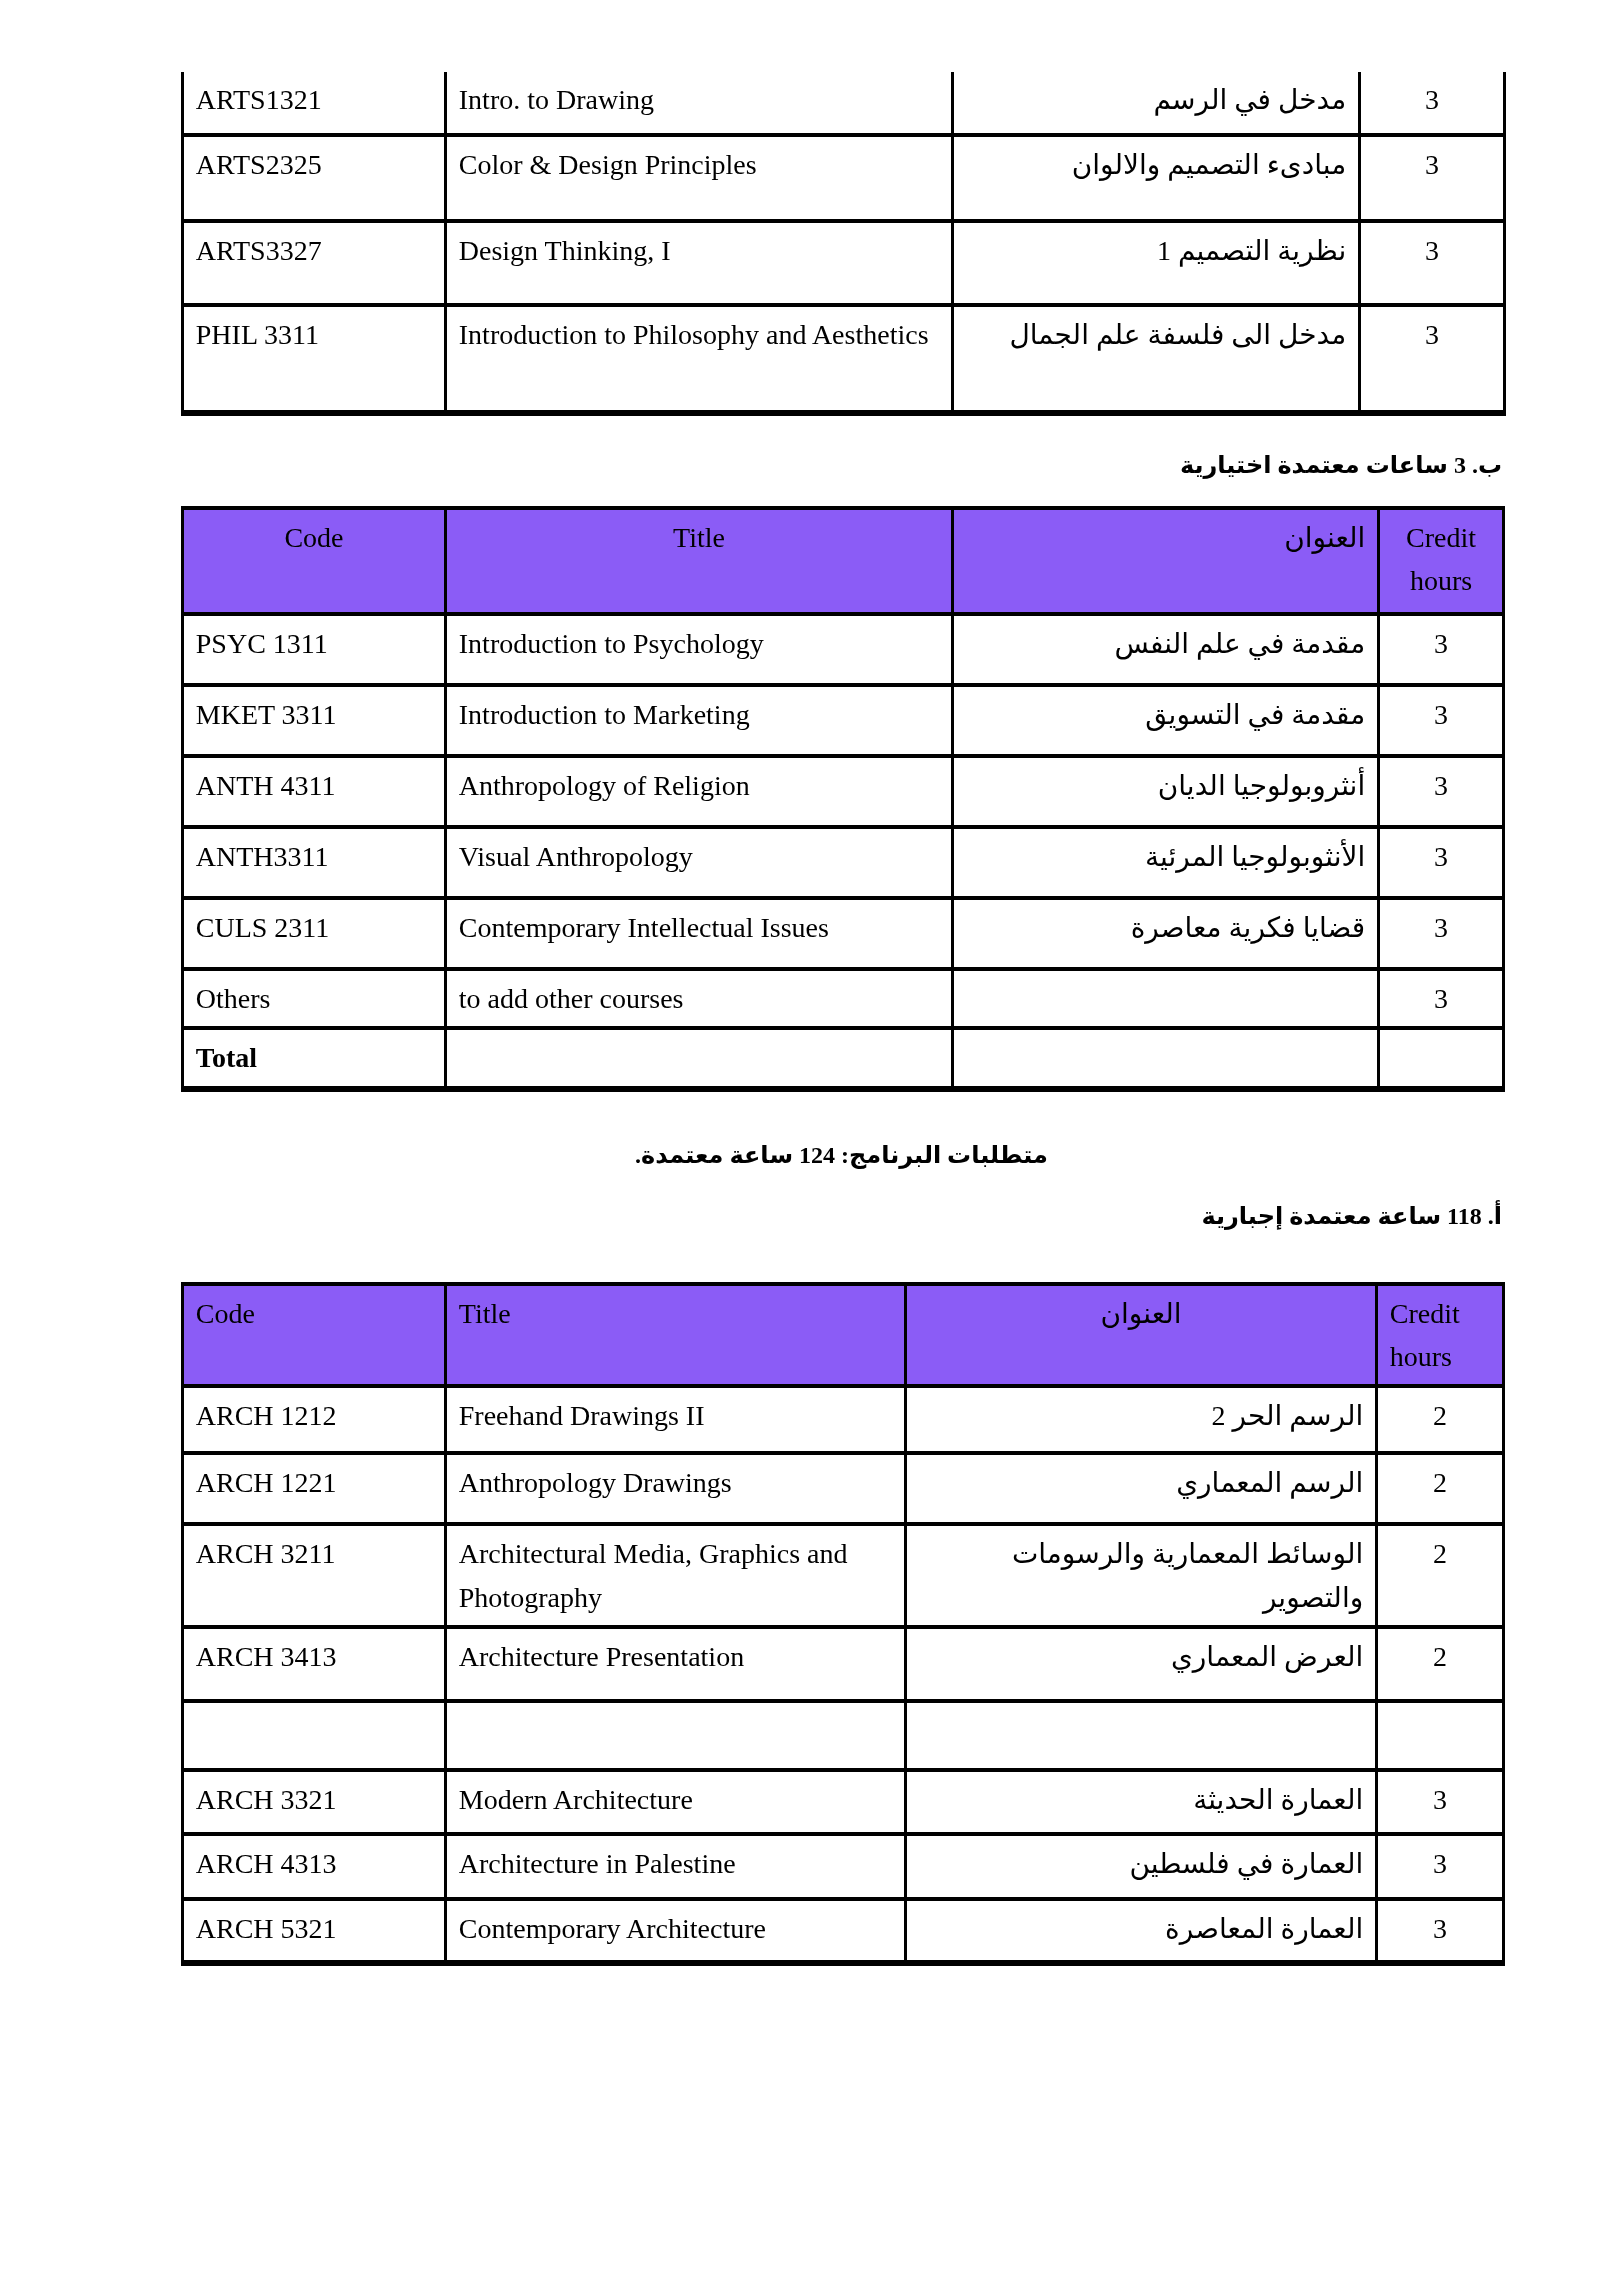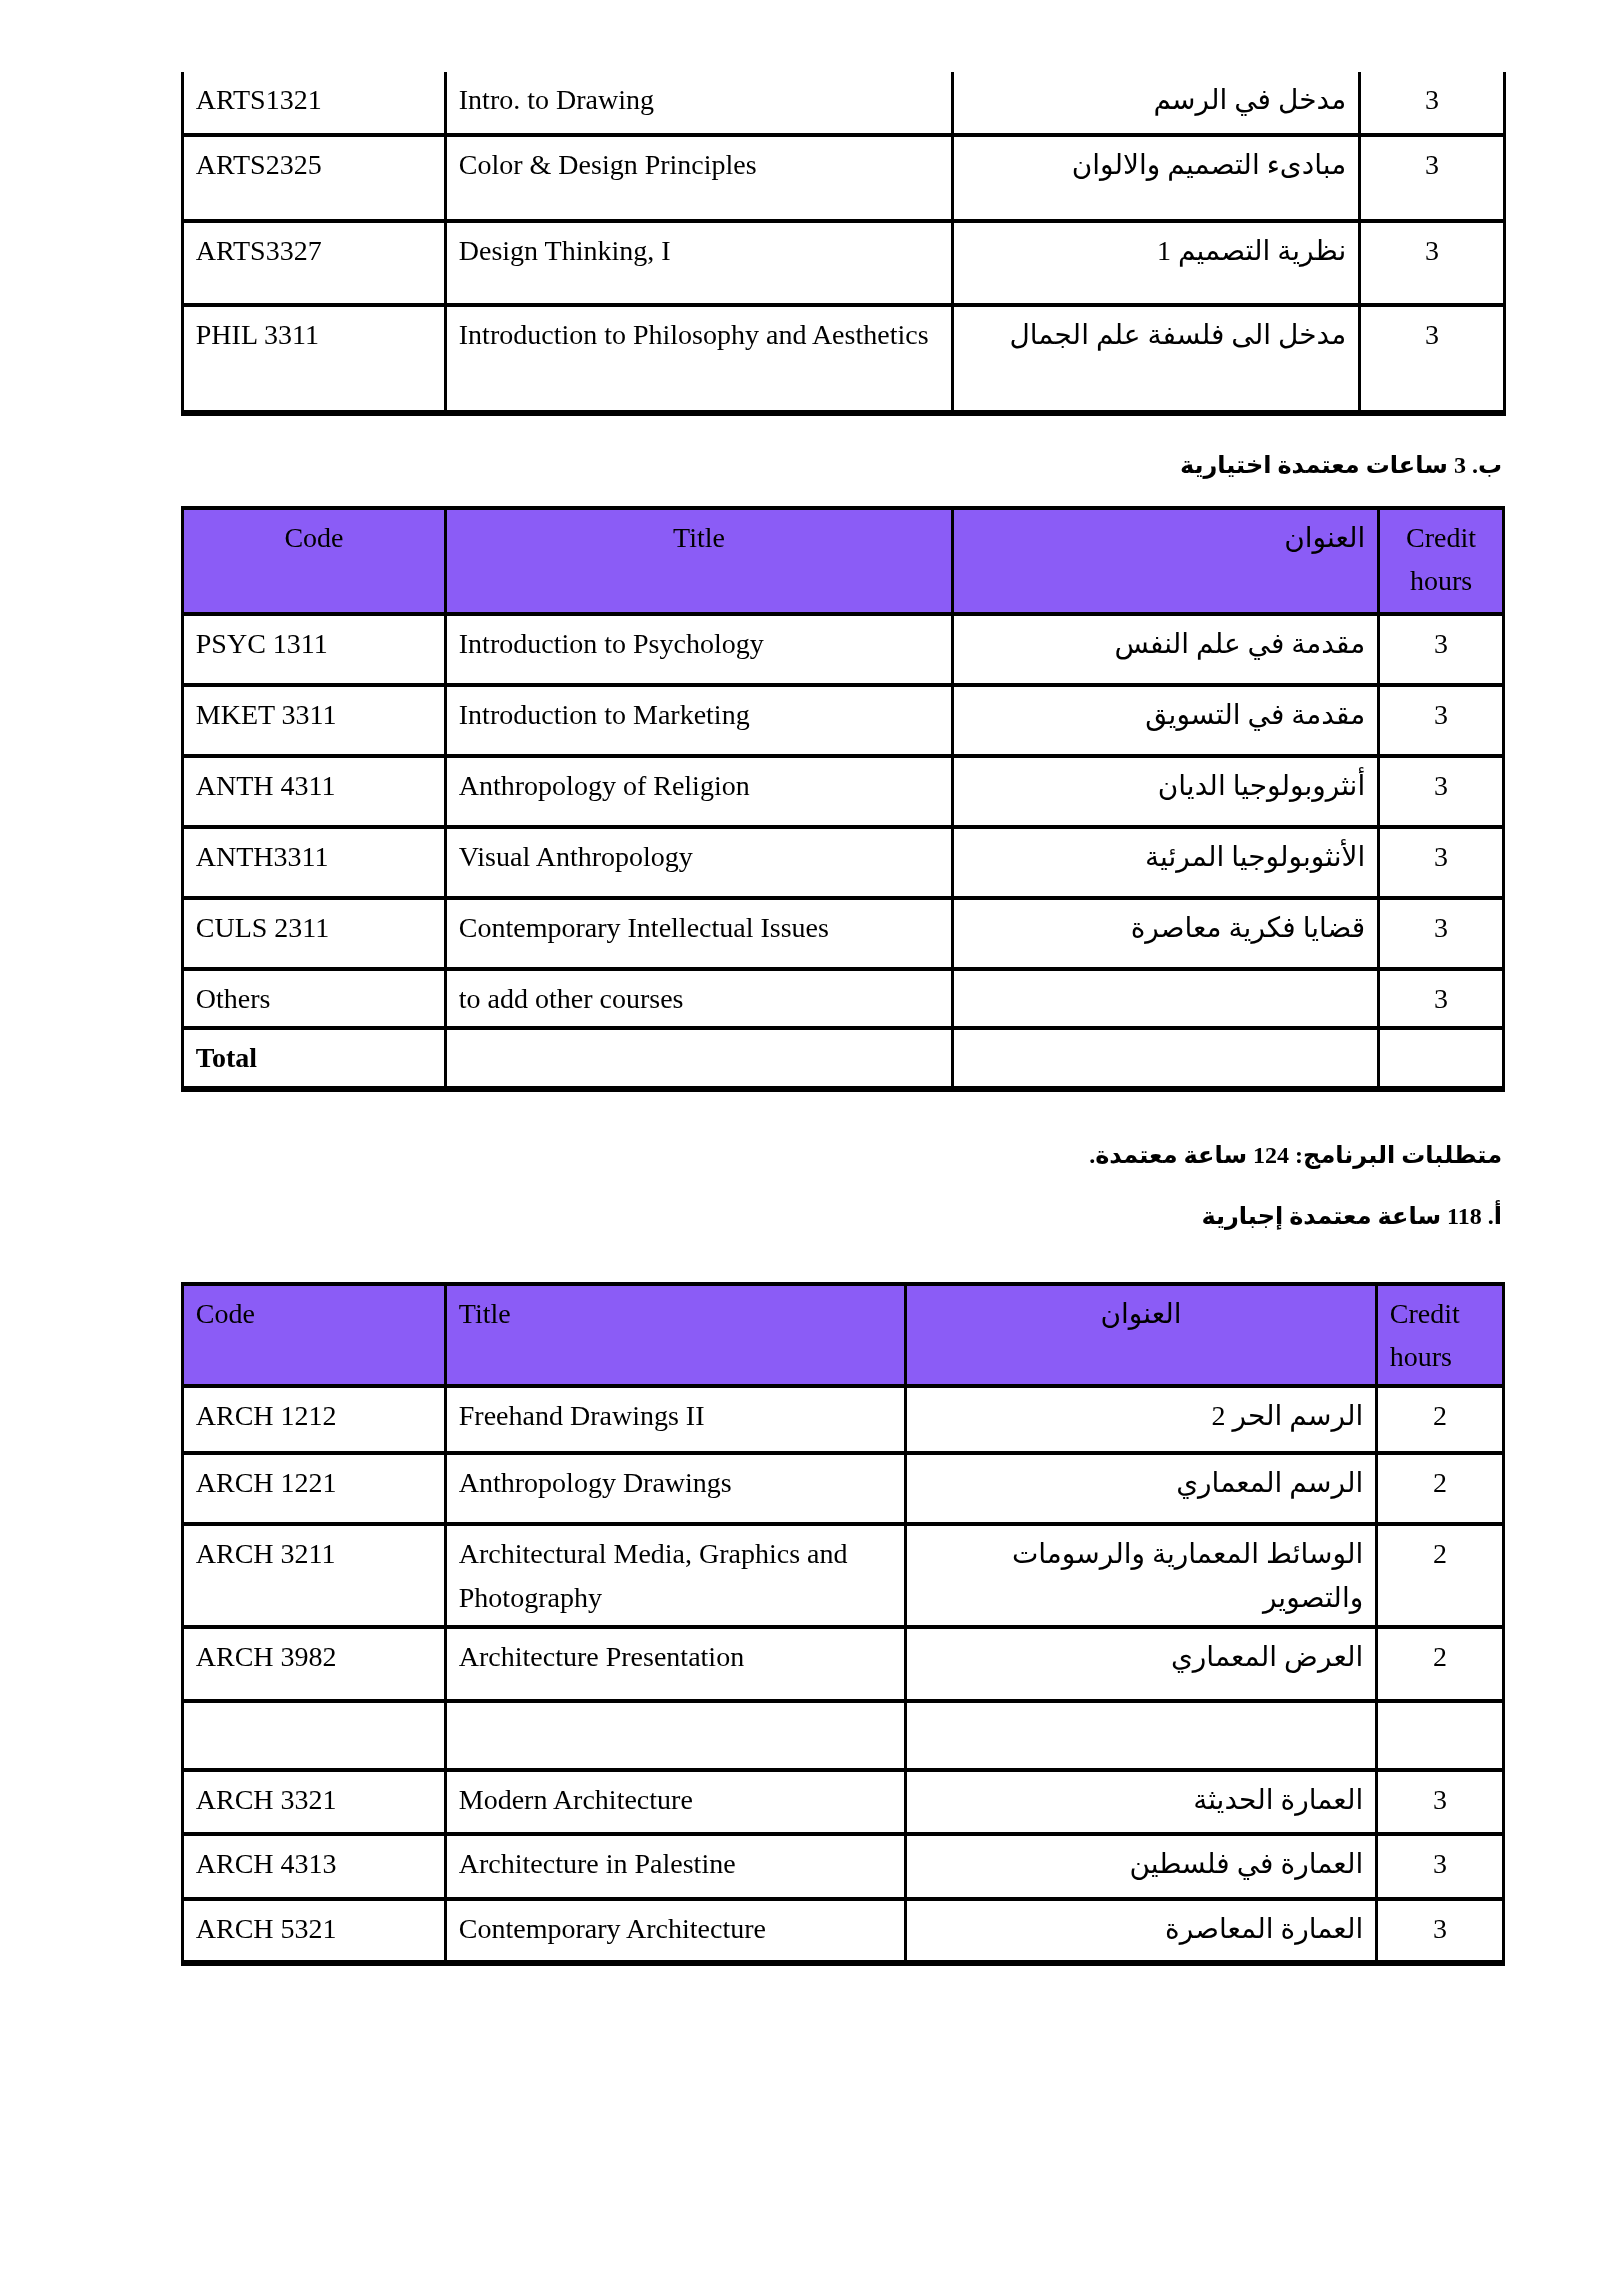--- a/index.html
+++ b/index.html
@@ -62,21 +62,21 @@
   .p2 { margin-top: 29px; }
   .h-ar {
     direction: rtl;
     text-align: right;
     font-weight: bold;
     font-size: 24px;
     line-height: 45px;
   }
   #heading-section-b { margin-top: 27.4px; }
   #table-electives { margin-top: 17.6px; }
-  #heading-program  { margin-top: 41px; }
+  #heading-program  { margin-top: 41px; text-align: center; }
   #heading-section-a { margin-top: 15.7px; }
   #table-mandatory { margin-top: 43px; }
 </style>
 </head>
 <body>
 
 <div class="content">
 
   <table class="course-table t1" id="table-arts">
     <colgroup>
@@ -204,21 +204,21 @@
         <td class="ar">الرسم المعماري</td>
         <td class="cr">2</td>
       </tr>
       <tr style="height:92px">
         <td>ARCH 3211</td>
         <td>Architectural Media, Graphics and Photography</td>
         <td class="ar">الوسائط المعمارية والرسومات والتصوير</td>
         <td class="cr">2</td>
       </tr>
       <tr style="height:74px">
-        <td>ARCH 3982</td>
+        <td>ARCH 3413</td>
         <td>Architecture Presentation</td>
         <td class="ar">العرض المعماري</td>
         <td class="cr">2</td>
       </tr>
       <tr style="height:69px">
         <td></td>
         <td></td>
         <td class="ar"></td>
         <td class="cr"></td>
       </tr>

